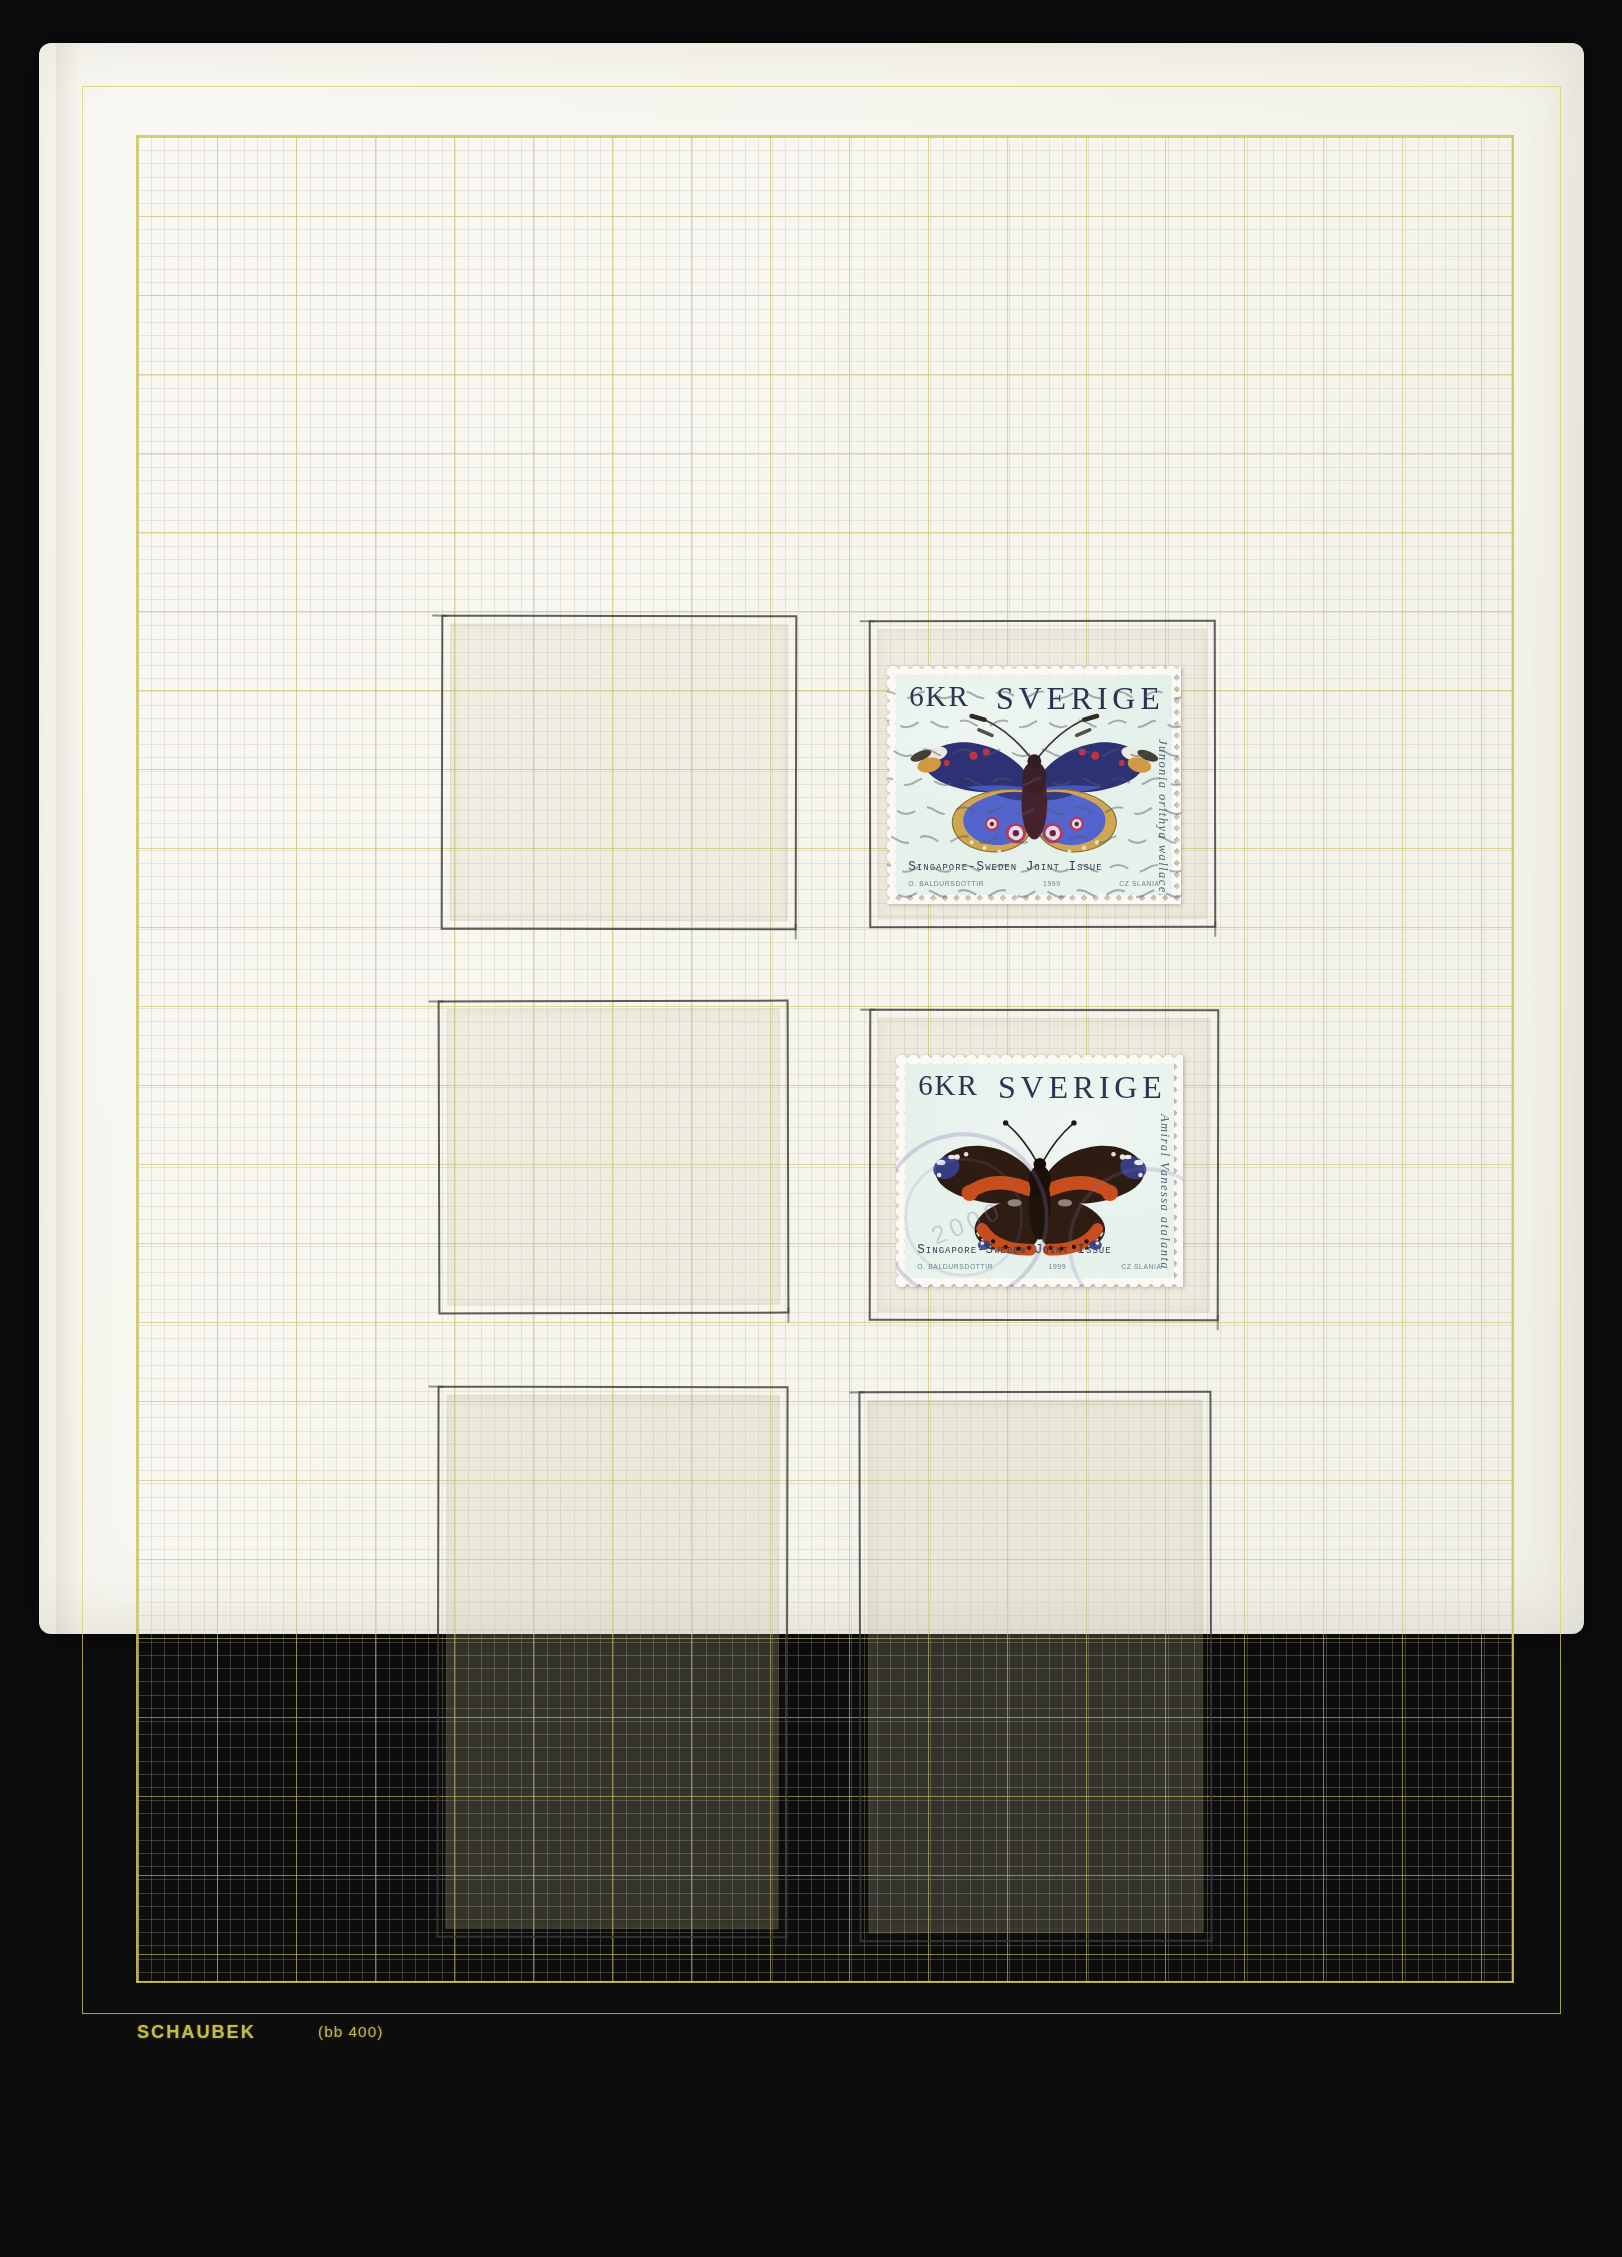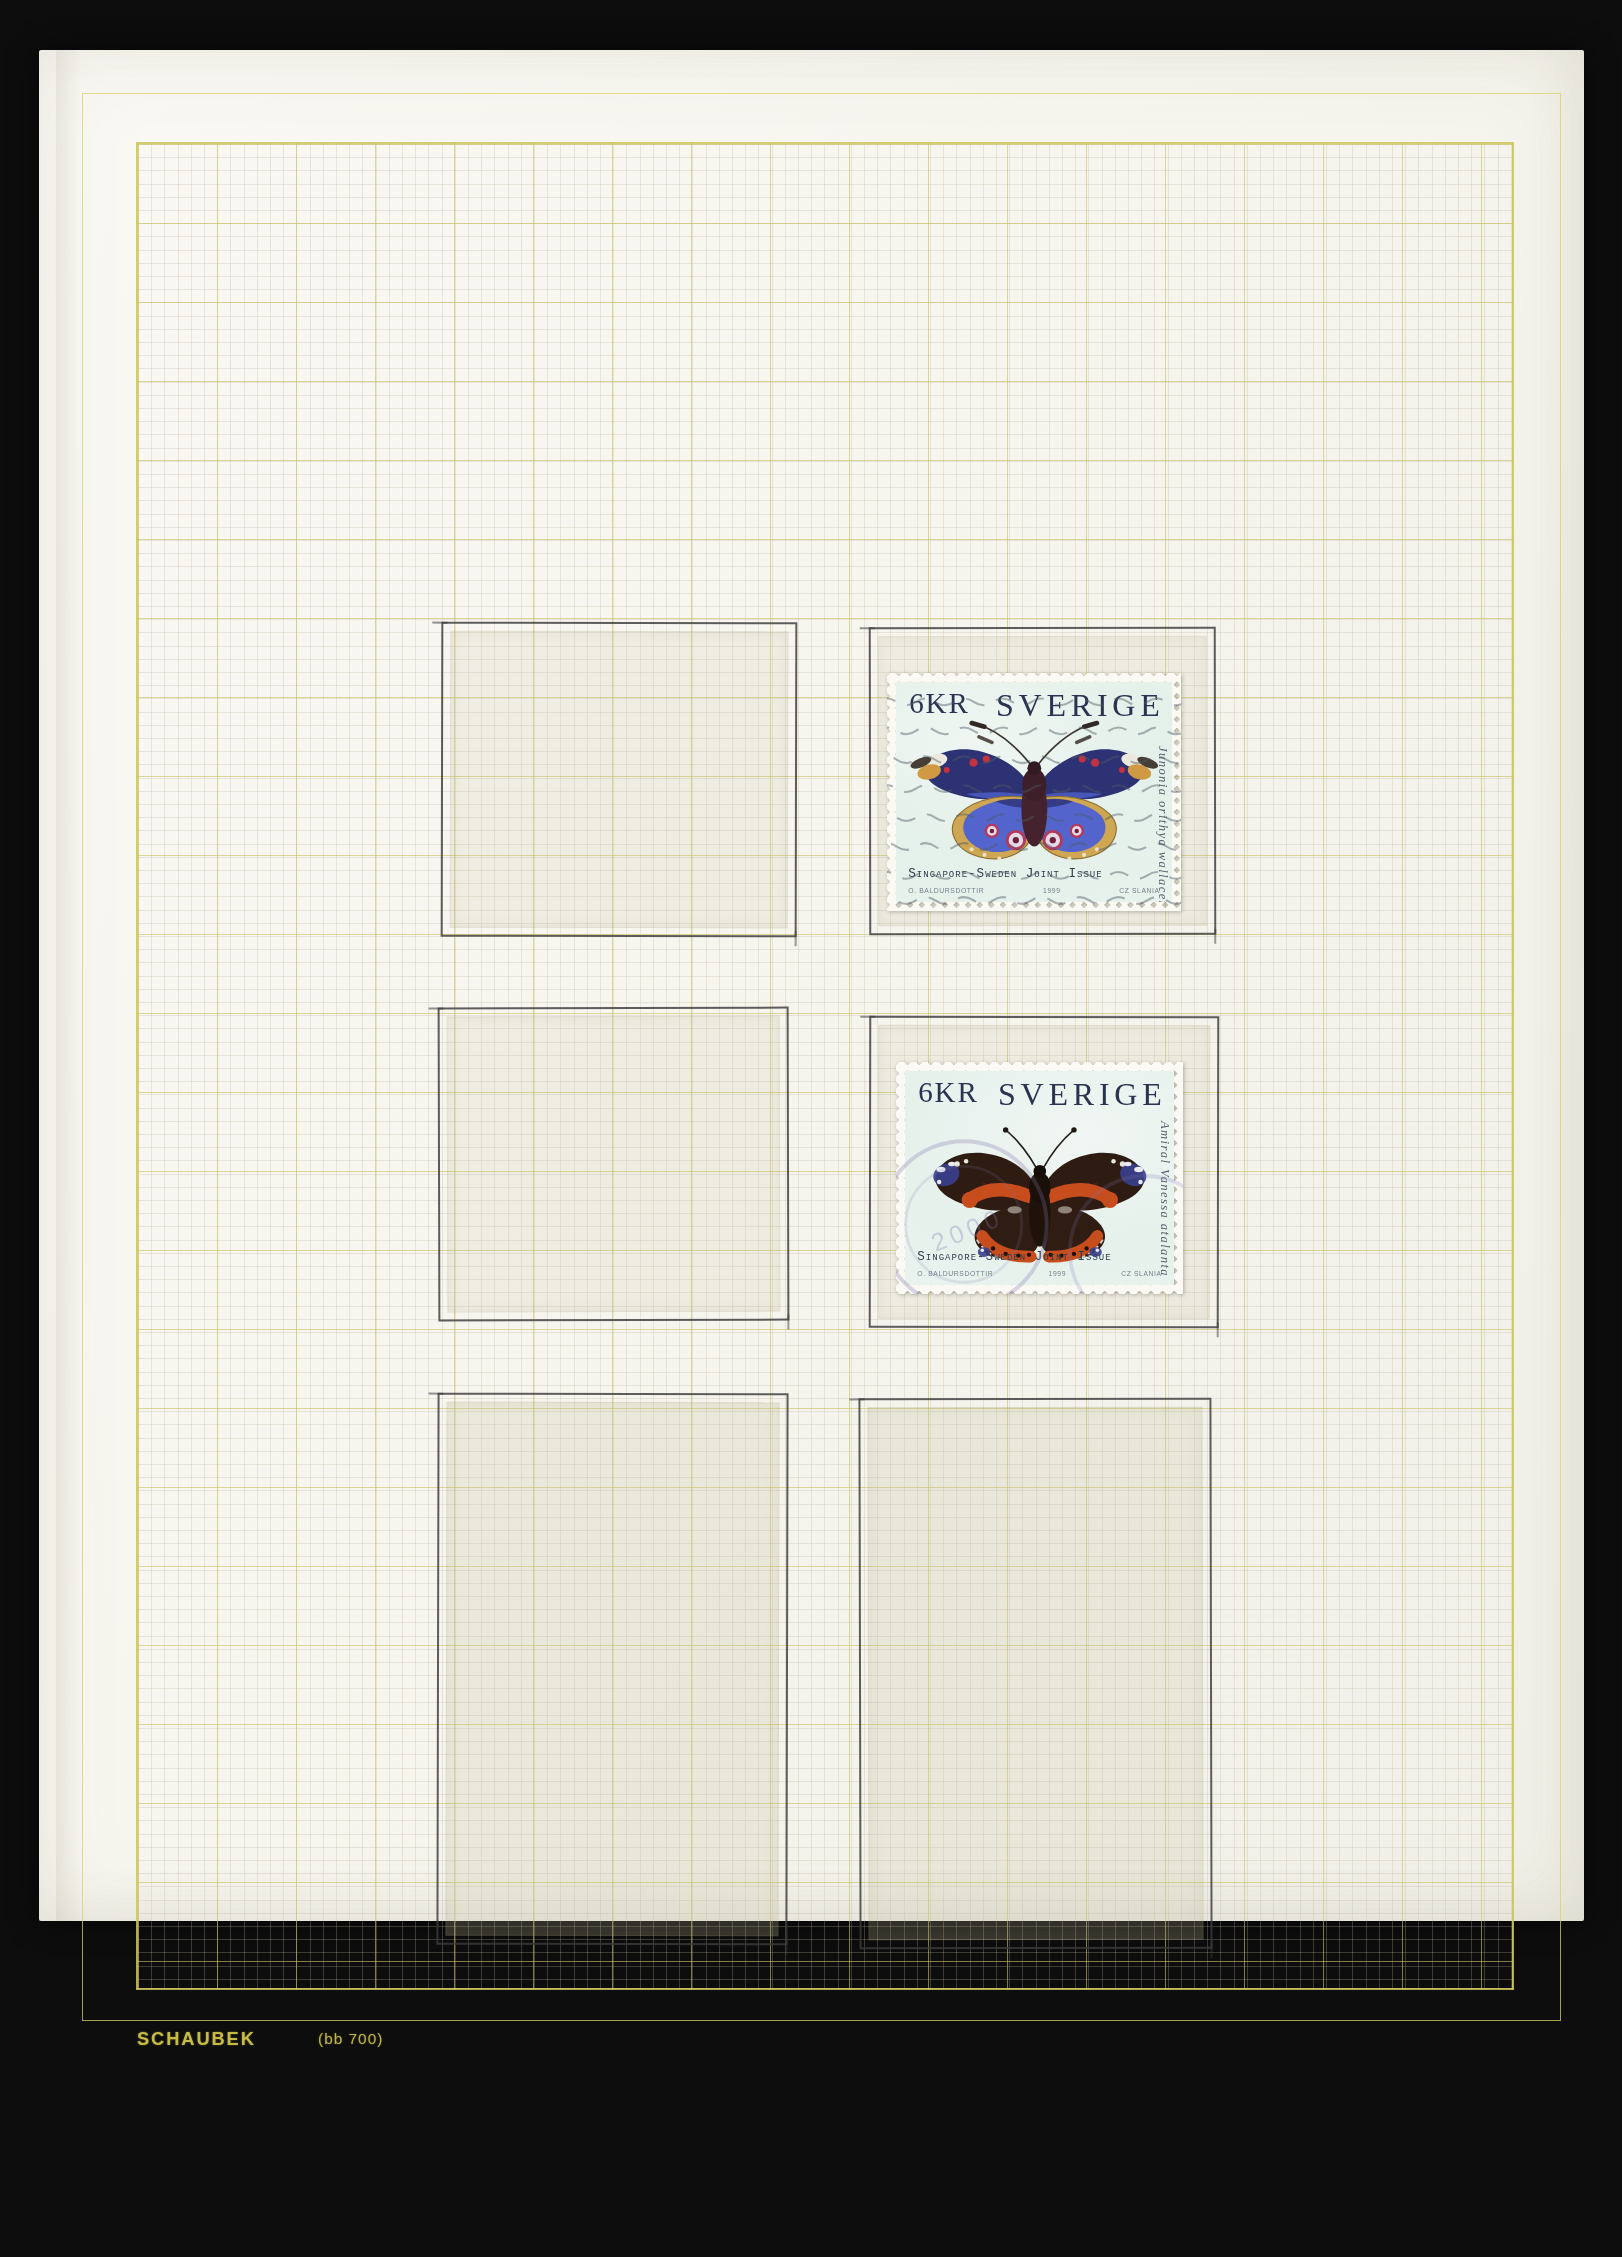--- a/index.html
+++ b/index.html
@@ -1,23 +1,23 @@
 <!DOCTYPE html>
 <html><head>
 <meta charset="utf-8">
 <style>
   html,body{margin:0;padding:0;background:#0d0d0d;}
   .scene{position:relative;width:1622px;height:2257px;background:#0d0d0d;overflow:hidden;
          font-family:"Liberation Sans",sans-serif;}
   
-  .sheet{position:absolute;left:39px;top:50px;width:1545px;height:1871px;
+  .sheet{position:absolute;left:39px;top:43px;width:1545px;height:1591px;
          background:linear-gradient(115deg,#f9f8f3 0%,#f6f5ee 45%,#f1f0e8 100%);
          box-shadow:0 0 29px rgba(0,0,0,.65), inset 0 0 87px rgba(140,130,100,.10),
                     inset -13.5px -11.6px 48px rgba(120,110,85,.08);
-         border-radius:2px;}
+         border-radius:12px;}
   .sheet::before{content:"";position:absolute;left:17.4px;top:0;bottom:0;width:25px;
          background:linear-gradient(to right,rgba(130,120,95,.10),transparent);}
   .outer-frame{position:absolute;left:43px;top:43px;width:1477px;height:1926px;
          border:1.9px solid rgba(216,209,100,.75);}
   .grid-area{position:absolute;left:97px;top:92px;width:1374px;height:1844px;
          border:2.9px solid rgba(206,198,90,.85);
          background-image:
            repeating-linear-gradient(to right, rgba(201,194,96,.62) 0 1.5px, transparent 1.5px 79px),
            repeating-linear-gradient(to bottom, rgba(201,194,96,.62) 0 1.5px, transparent 1.5px 79px),
            repeating-linear-gradient(to right, rgba(188,178,158,.28) 0 1px, transparent 1px 13.2px),
@@ -203,16 +203,16 @@
       </div>
       <svg class="cancel" viewBox="0 0 297 240" preserveAspectRatio="none">
         <circle cx="70" cy="168" r="86" fill="none" stroke="#7c74aa" stroke-width="4" opacity=".28"></circle>
         <circle cx="70" cy="168" r="60" fill="none" stroke="#7c74aa" stroke-width="3" opacity=".16"></circle>
         <circle cx="258" cy="196" r="78" fill="none" stroke="#7c74aa" stroke-width="4" opacity=".2"></circle>
         <text x="34" y="184" transform="rotate(-22 70 172)" font-size="26" letter-spacing="5" fill="#7c74aa" opacity=".3">2000</text>
       </svg>
     </div>
 
     <span class="brand">SCHAUBEK</span>
-    <span class="ref">(bb 700)</span>
+    <span class="ref">(bb 400)</span>
   </div>
 </div>
 
 
 </body></html>

